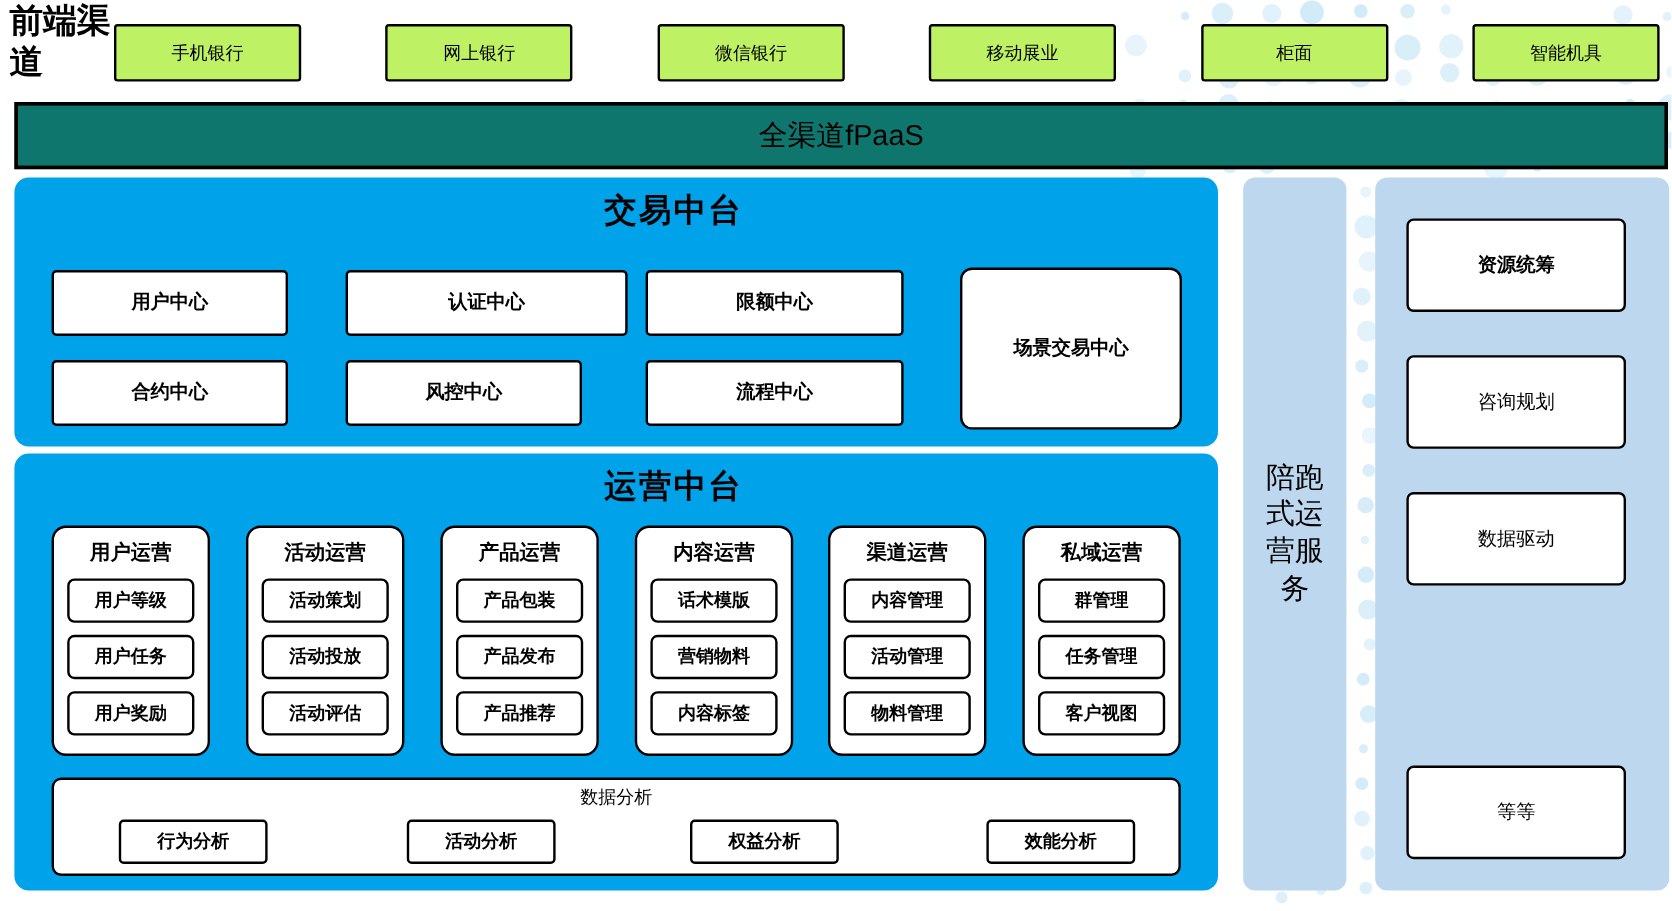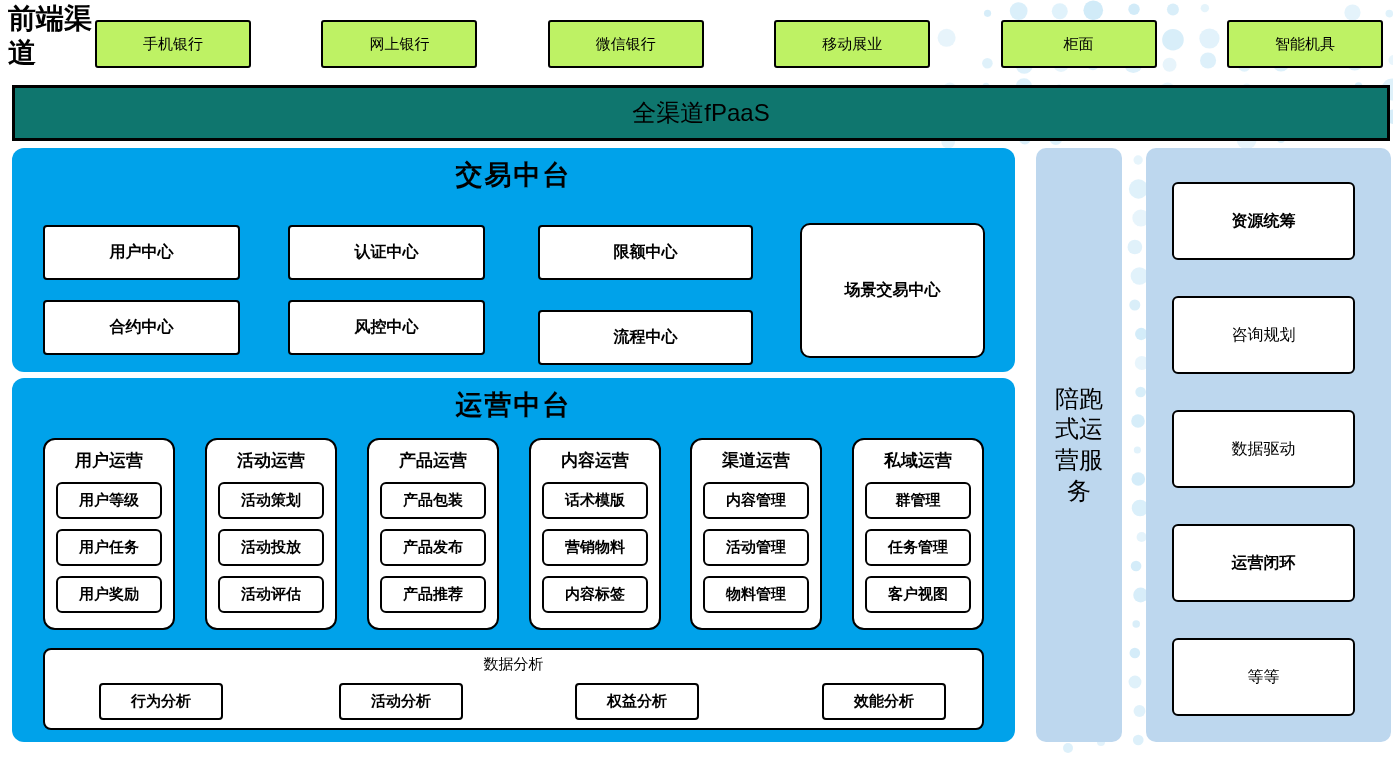--- a/index.html
+++ b/index.html
@@ -17,21 +17,21 @@
   .channel-box{width:156px;height:48px;background:#bef264;border:2px solid #000;border-radius:3px;
     display:flex;align-items:center;justify-content:center;font-size:15px;box-sizing:border-box;}
 
   .fpaas-bar{position:absolute;left:12px;top:85px;width:1378px;height:56px;background:#0f766e;
     border:3px solid #000;box-sizing:border-box;display:flex;align-items:center;justify-content:center;
     font-size:24px;}
 
   
   .panel-blue{position:absolute;background:#00a2ea;border-radius:12px;}
   .panel-title{position:absolute;left:0;top:9px;width:100%;text-align:center;
-    font-size:27px;font-weight:bold;letter-spacing:2px;}
+    font-size:27px;font-weight:bold;letter-spacing:2px;padding-left:48px;}
   .wbox{position:absolute;background:#fff;border:2px solid #000;border-radius:4px;box-sizing:border-box;
     display:flex;align-items:center;justify-content:center;font-size:16px;font-weight:600;}
   .wbox.tall{border-radius:10px;}
 
   
   .op-col{position:absolute;top:60px;width:132px;height:192px;background:#fff;border:2px solid #000;
     border-radius:12px;box-sizing:border-box;display:flex;flex-direction:column;align-items:center;}
   .op-col-title{margin-top:9px;font-size:17px;font-weight:bold;}
   .op-item{margin-top:10px;width:106px;height:37px;background:#fff;border:2px solid #000;border-radius:6px;
     box-sizing:border-box;display:flex;align-items:center;justify-content:center;font-size:15px;font-weight:600;}
@@ -155,26 +155,26 @@
       <div class="channel-box">柜面</div>
       <div class="channel-box">智能机具</div>
     </div>
 
     <div class="fpaas-bar">全渠道fPaaS</div>
 
     <div class="panel-blue" style="left:12px;top:148px;width:1003px;height:224px;">
       <div class="panel-title">交易中台</div>
 
       <div class="wbox" style="left:31px;top:77px;width:197px;height:55px;">用户中心</div>
-      <div class="wbox" style="left:276px;top:77px;width:197px;height:55px;">认证中心</div>
+      <div class="wbox" style="left:276px;top:77px;width:235px;height:55px;">认证中心</div>
       <div class="wbox" style="left:526px;top:77px;width:215px;height:55px;">限额中心</div>
 
       <div class="wbox" style="left:31px;top:152px;width:197px;height:55px;">合约中心</div>
       <div class="wbox" style="left:276px;top:152px;width:197px;height:55px;">风控中心</div>
-      <div class="wbox" style="left:526px;top:162px;width:215px;height:55px;">流程中心</div>
+      <div class="wbox" style="left:526px;top:152px;width:215px;height:55px;">流程中心</div>
 
       <div class="wbox tall" style="left:788px;top:75px;width:185px;height:135px;">场景交易中心</div>
     </div>
 
     <div class="panel-blue" style="left:12px;top:378px;width:1003px;height:364px;">
       <div class="panel-title">运营中台</div>
 
       <div class="op-col" style="left:31px;">
         <div class="op-col-title">用户运营</div>
         <div class="op-item">用户等级</div>
@@ -222,18 +222,17 @@
     </div>
 
     <div class="companion-bar">
       <div class="companion-text">陪跑式运营服务</div>
     </div>
 
     <div class="right-panel">
       <div class="rp-box bold" style="top:34px;">资源统筹</div>
       <div class="rp-box" style="top:148px;">咨询规划</div>
       <div class="rp-box" style="top:262px;">数据驱动</div>
-      <div class="rp-box bold" style="top:376px;">运营闭环</div>
       <div class="rp-box" style="top:490px;">等等</div>
     </div>
 
   </div>
 </div>
 
 </body></html>

